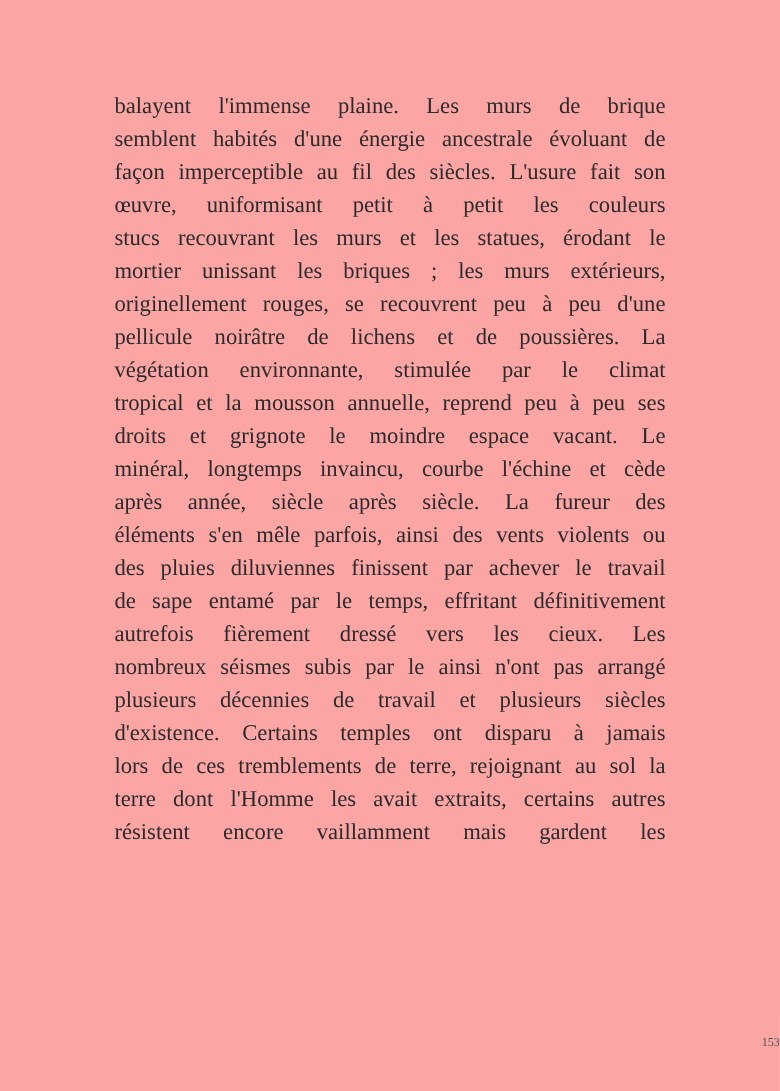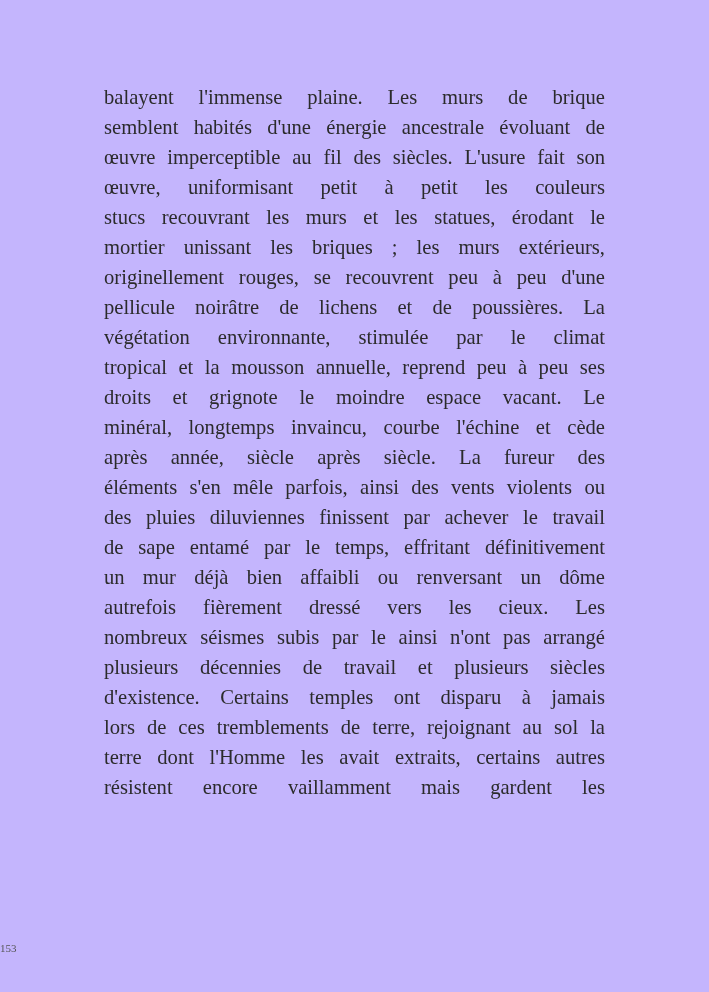--- a/index.html
+++ b/index.html
@@ -11,21 +11,21 @@
     width: 709px;
     height: 992px;
     position: relative;
     overflow: hidden;
   }
   .page {
     position: absolute;
     left: 0; top: 0;
     width: 709px;
     height: 992px;
-    background: #c4b5fd;
+    background: #fca5a5;
   }
   .text-block {
     position: absolute;
     left: 104px;
     top: 82px;
     width: 501px;
     font-family: "Liberation Serif", "DejaVu Serif", serif;
     font-size: 20.6px;
     line-height: 30px;
     color: #2b2b2b;
@@ -38,48 +38,47 @@
     text-align-last: justify;
   }
   .line.last {
     text-align-last: justify;
   }
   .page-number {
     position: absolute;
     left: 0;
     width: 709px;
     top: 942px;
-    text-align: left;
+    text-align: right;
     font-family: "Liberation Serif", "DejaVu Serif", serif;
     font-size: 11px;
     color: #555555;
   }
 </style>
 </head>
 <body>
 
 <div class="page">
   <div class="text-block">
     <span class="line">balayent l'immense plaine. Les murs de brique</span>
     <span class="line">semblent habités d'une énergie ancestrale évoluant de</span>
-    <span class="line">œuvre imperceptible au fil des siècles. L'usure fait son</span>
+    <span class="line">façon imperceptible au fil des siècles. L'usure fait son</span>
     <span class="line">œuvre, uniformisant petit à petit les couleurs</span>
     <span class="line">stucs recouvrant les murs et les statues, érodant le</span>
     <span class="line">mortier unissant les briques ; les murs extérieurs,</span>
     <span class="line">originellement rouges, se recouvrent peu à peu d'une</span>
     <span class="line">pellicule noirâtre de lichens et de poussières. La</span>
     <span class="line">végétation environnante, stimulée par le climat</span>
     <span class="line">tropical et la mousson annuelle, reprend peu à peu ses</span>
     <span class="line">droits et grignote le moindre espace vacant. Le</span>
     <span class="line">minéral, longtemps invaincu, courbe l'échine et cède</span>
     <span class="line">après année, siècle après siècle. La fureur des</span>
     <span class="line">éléments s'en mêle parfois, ainsi des vents violents ou</span>
     <span class="line">des pluies diluviennes finissent par achever le travail</span>
     <span class="line">de sape entamé par le temps, effritant définitivement</span>
-    <span class="line">un mur déjà bien affaibli ou renversant un dôme</span>
     <span class="line">autrefois fièrement dressé vers les cieux. Les</span>
     <span class="line">nombreux séismes subis par le ainsi n'ont pas arrangé</span>
     <span class="line">plusieurs décennies de travail et plusieurs siècles</span>
     <span class="line">d'existence. Certains temples ont disparu à jamais</span>
     <span class="line">lors de ces tremblements de terre, rejoignant au sol la</span>
     <span class="line">terre dont l'Homme les avait extraits, certains autres</span>
     <span class="line last">résistent encore vaillamment mais gardent les</span>
   </div>
   <div class="page-number">153</div>
 </div>

